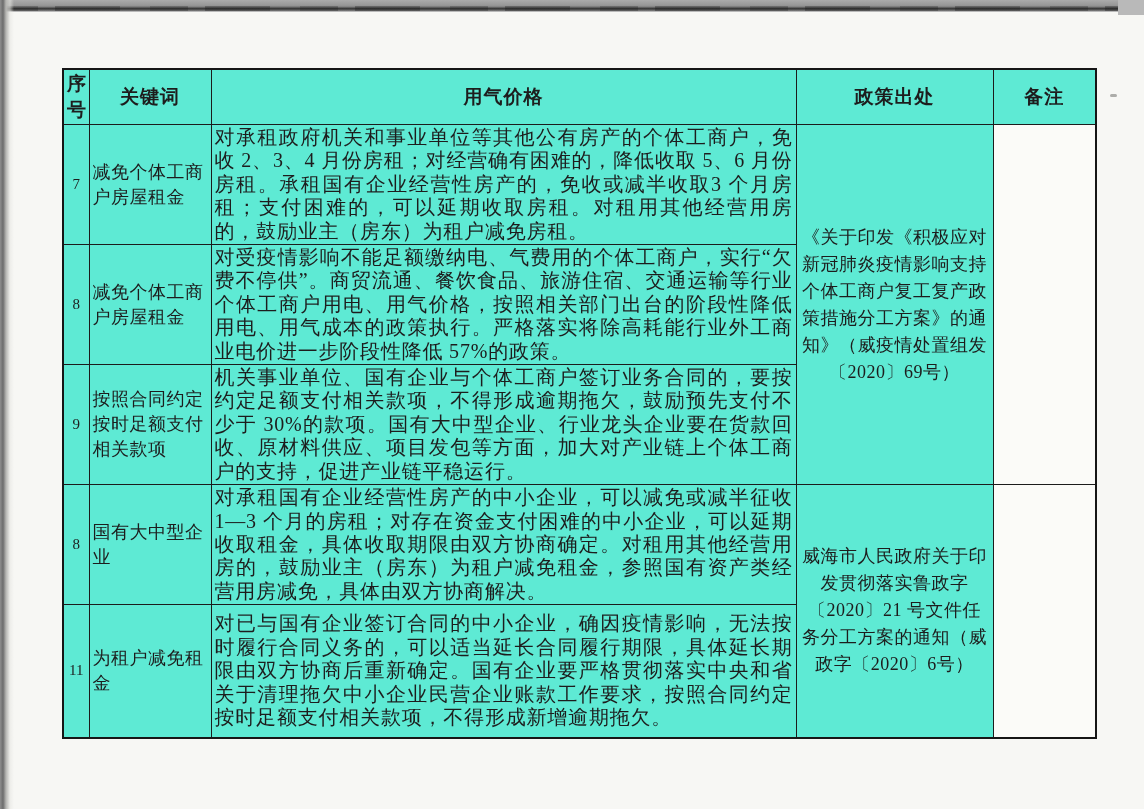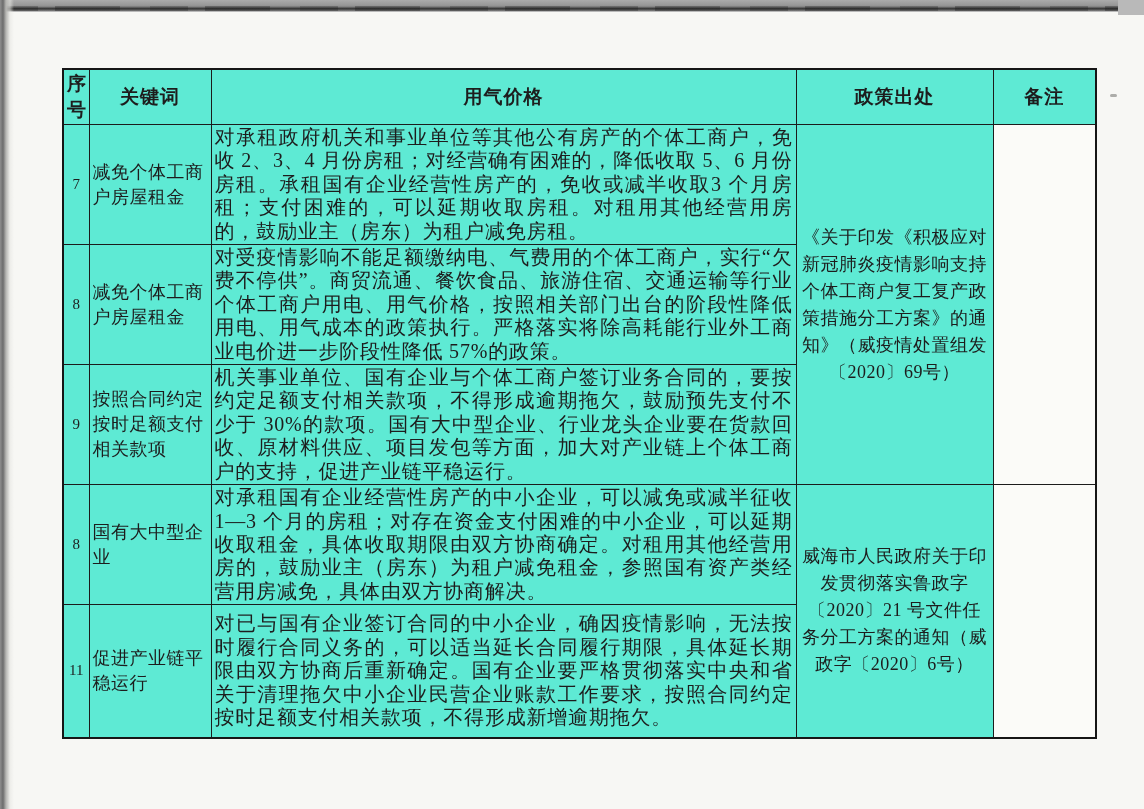--- a/index.html
+++ b/index.html
@@ -113,17 +113,17 @@
   </tr>
   <tr style="height:119px">
     <td class="no">8</td>
     <td class="keyword">国有大中型企业</td>
     <td class="content">对承租国有企业经营性房产的中小企业，可以减免或减半征收 1—3 个月的房租；对存在资金支付困难的中小企业，可以延期收取租金，具体收取期限由双方协商确定。对租用其他经营用房的，鼓励业主（房东）为租户减免租金，参照国有资产类经营用房减免，具体由双方协商解决。</td>
     <td class="source" rowspan="2">威海市人民政府关于印发贯彻落实鲁政字〔2020〕21 号文件任务分工方案的通知（威政字〔2020〕6号）</td>
     <td class="remark" rowspan="2"></td>
   </tr>
   <tr style="height:133px">
     <td class="no">11</td>
-    <td class="keyword">促进产业链平稳运行</td>
+    <td class="keyword">为租户减免租金</td>
     <td class="content">对已与国有企业签订合同的中小企业，确因疫情影响，无法按时履行合同义务的，可以适当延长合同履行期限，具体延长期限由双方协商后重新确定。国有企业要严格贯彻落实中央和省关于清理拖欠中小企业民营企业账款工作要求，按照合同约定按时足额支付相关款项，不得形成新增逾期拖欠。</td>
   </tr>
 </tbody>
   </table>
 
 </body></html>

